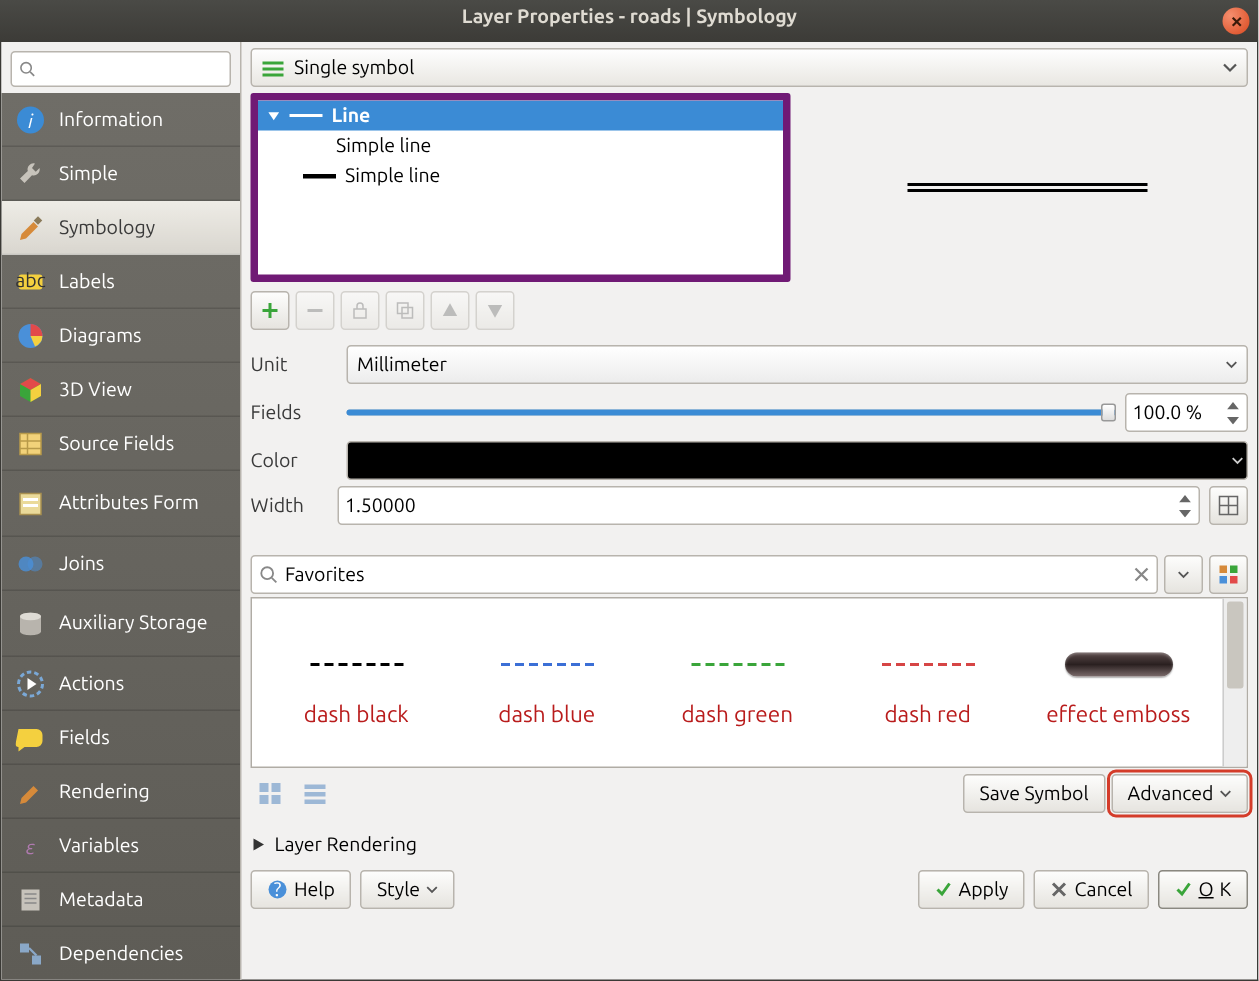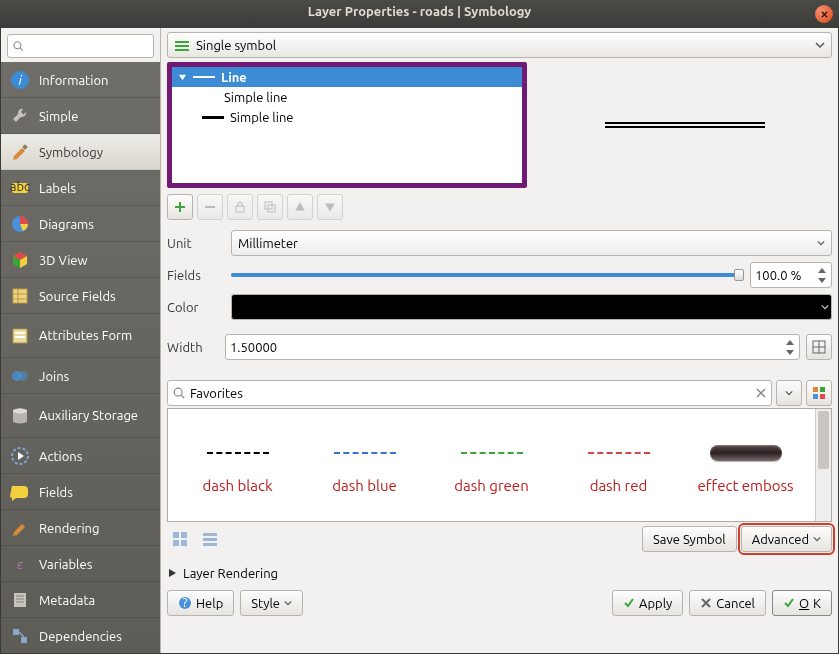--- a/index.html
+++ b/index.html
@@ -53,21 +53,21 @@
 .slider { flex: 1; height: 14px; position: relative; }
 .slider-track { position: absolute; left: 0; right: 0; top: 5px; height: 4px; background: #cfcbc3; border-radius: 2px; }
 .slider-fill { position: absolute; left: 0; top: 5px; height: 4px; background: #3b8bd5; border-radius: 2px; }
 .slider-thumb { position: absolute; top: 1px; width: 10px; height: 12px; background: linear-gradient(to bottom,#fff,#ddd); border: 1px solid #999; border-radius: 2px; }
 .spin { width: 82px; height: 26px; border: 1px solid #b8b4ad; border-radius: 3px; background: #fff; display: flex; align-items: center; padding: 0 4px; position: relative; }
 .spin .arrows { position: absolute; right: 2px; top: 2px; bottom: 2px; width: 14px; display: flex; flex-direction: column; }
 .spin .arrows div { flex: 1; display:flex; align-items:center; justify-content:center; cursor:pointer; }
 .color-swatch { height: 26px; border: 1px solid #b8b4ad; border-radius: 3px; background: #000; display:flex; align-items:center; justify-content:flex-end; padding-right:2px; cursor:pointer;}
 .color-swatch svg { color:#ccc; }
 
-.width-row { display:flex; gap:6px; align-items:center; margin-top:10px; }
+.width-row { display:flex; gap:6px; align-items:center; }
 .width-row .spin { flex:1; width:auto; }
 
 .favorites { margin-top: 16px; display: flex; flex-direction: column; }
 .fav-search { display: flex; gap: 4px; align-items: center; }
 .fav-search .box { flex: 1; height: 26px; border: 1px solid #b8b4ad; border-radius: 3px; background: #fff; display:flex; align-items:center; padding:0 4px; gap:4px; }
 .fav-search .box input { border:none; outline:none; flex:1; }
 .fav-search .clr { color:#888; cursor:pointer; }
 .iconbtn { width:26px; height:26px; border:1px solid #b8b4ad; border-radius:3px; background:linear-gradient(to bottom,#fdfdfc,#e6e4df); display:flex; align-items:center; justify-content:center; cursor:pointer; }
 
 .symbol-gallery { margin-top:2px; border:1px solid #b0aca5; background:#fff; height:114px; display:flex; position:relative; }

